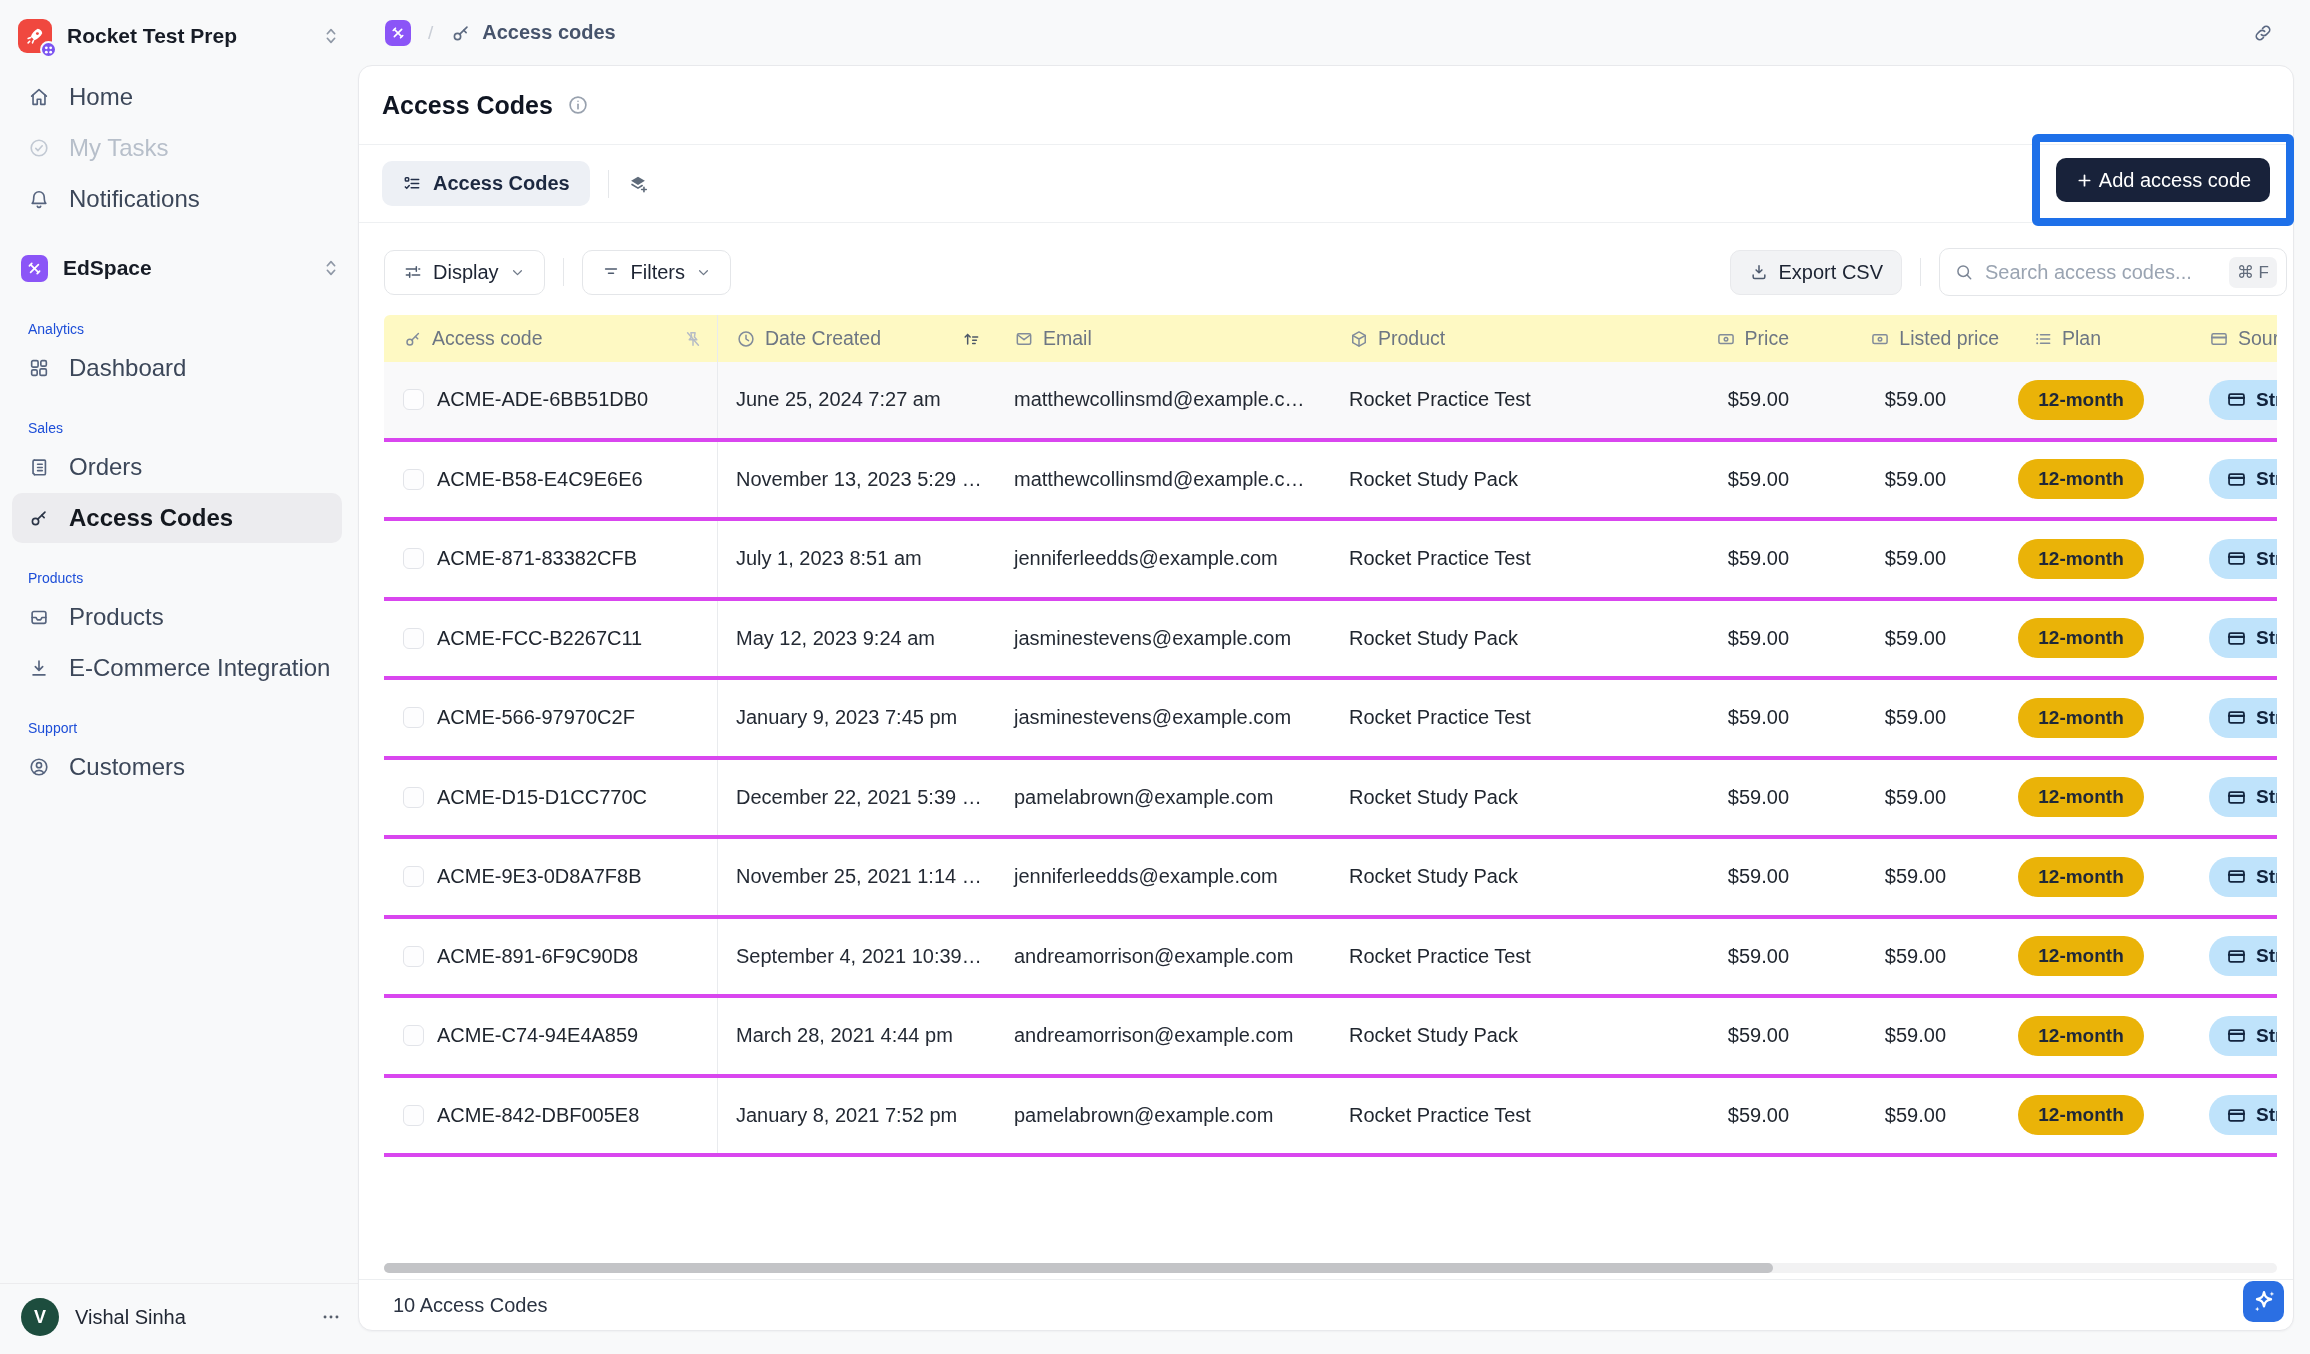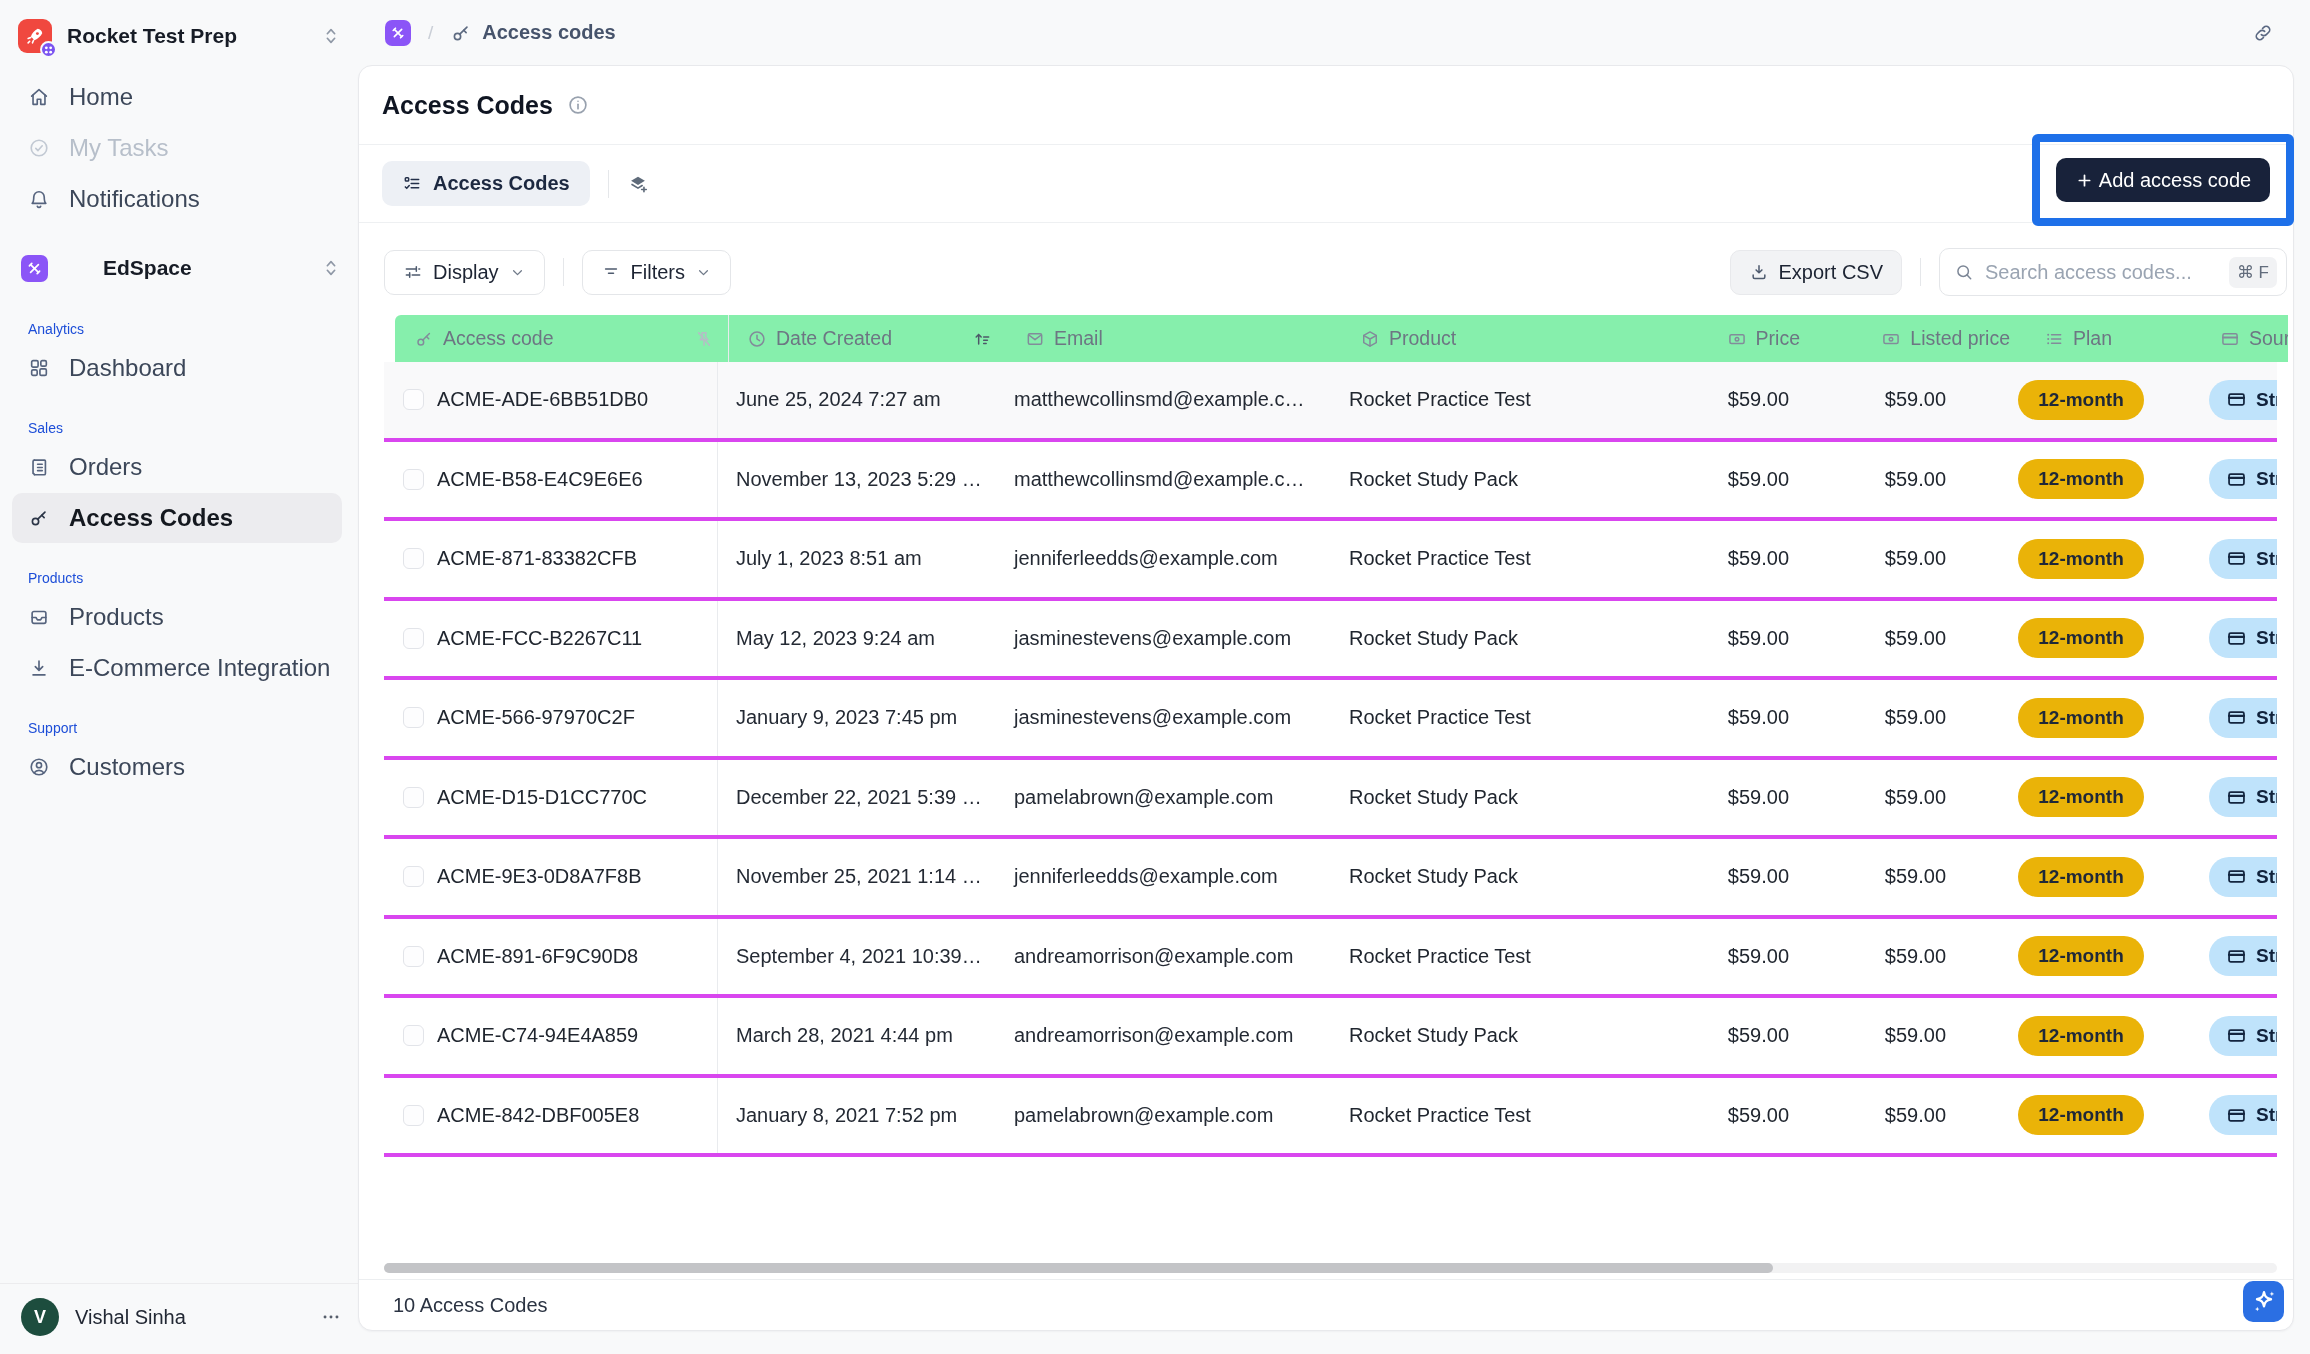--- a/index.html
+++ b/index.html
@@ -16,21 +16,21 @@
   .ws-badge { position:absolute; right:-5px; bottom:-5px; width:17px; height:17px; border-radius:50%; background:#7a53f1; border:2px solid #f8f9fa; display:flex; align-items:center; justify-content:center; }
   .ws-title { margin-left:15px; font-size:21px; font-weight:700; color:#171c26; flex:1; }
   .selector { color:#8f98a6; }
   .nav { margin-top:12px; }
   .nav-item { display:flex; align-items:center; height:50px; margin:0 16px 1px 12px; padding-left:16px; border-radius:10px; font-size:24px; font-weight:500; color:#3c4759; cursor:pointer; }
   .nav-item .ic { color:#56647e; margin-right:19px; }
   .nav-item.disabled { color:#b7bfca; }
   .nav-item.disabled .ic { color:#c2c9d3; }
   .nav-item.active { background:#ececef; color:#14181f; font-weight:700; }
   .nav-item.active .ic { color:#2b3547; }
-  .space-row { display:flex; align-items:center; height:52px; margin:18px 16px 0 12px; padding-left:9px; border-radius:10px; cursor:pointer;gap:40px; }
+  .space-row { display:flex; align-items:center; height:52px; margin:18px 16px 0 12px; padding-left:9px; border-radius:10px; cursor:pointer; }
   .space-icon { width:27px; height:27px; border-radius:7px; background:#8b55f7; display:flex; align-items:center; justify-content:center; }
   .space-icon svg { width:17px; height:17px; }
   .space-title { margin-left:15px; font-size:21px; font-weight:700; color:#171c26; flex:1; }
   .section-label { margin:27px 0 6px 28px; font-size:14px; font-weight:500; color:#1d4ed8; }
   .side-footer { position:absolute; left:0; bottom:0; width:358px; border-top:1px solid #ececee; padding:14px 16px 18px 21px; display:flex; align-items:center; }
   .avatar { width:38px; height:38px; border-radius:50%; background:#1d4d3e; color:#fff; font-size:18px; font-weight:700; display:flex; align-items:center; justify-content:center; }
   .user-name { margin-left:16px; font-size:20px; font-weight:500; color:#222834; flex:1; }
   .dots { color:#565e6b; cursor:pointer; }
 
   
@@ -61,21 +61,21 @@
   .btn.gray { background:#f2f3f5; border-color:#e8e9ec;justify-content:flex-end; }
   .tool-spacer { flex:1; }
   .search-box { display:flex; align-items:center; height:48px; width:348px; background:#fff; border:1px solid #e4e6e9; border-radius:10px; padding:0 9px 0 14px; }
   .search-box .ic { width:20px; height:20px; color:#7c8696; flex:0 0 auto; }
   .search-input { border:none; outline:none; flex:1; min-width:0; margin-left:11px; font-size:20px; font-family:"Liberation Sans",sans-serif; color:#2a3142; background:transparent; }
   .search-input::placeholder { color:#9aa4b2; }
   .kbd { background:#f1f2f4; border-radius:7px; padding:5px 8px; font-size:17px; color:#626c7c; white-space:nowrap; }
 
   
   .tgrid { display:grid; grid-template-columns:334px 278px 335px 370px 100px 200px 160px 300px; align-items:center; }
-  .thead { position:absolute; top:249px; left:36px; width:1893px; height:47px; background:#86efac; overflow:hidden; border-radius:6px 0 0 0; }
+  .thead { position:absolute; top:249px; left:25px; width:1893px; height:47px; background:#fef9c3; overflow:hidden; border-radius:6px 0 0 0; }
   .thead .tgrid { height:47px; }
   .th { display:flex; align-items:center; gap:9px; font-size:19.5px; font-weight:500; color:#6d7683; height:100%; }
   .th .ic { width:20px; height:20px; color:#828c9a; flex:0 0 auto; }
   .th.c1 { padding:0 14px 0 19px; justify-content:space-between; border-right:1px solid #e9ebee; }
   .th.c1 .lead { display:flex; align-items:center; gap:9px; }
   .th.c2 { padding:0 15px 0 18px; justify-content:space-between; }
   .th.c2 .lead { display:flex; align-items:center; gap:9px; }
   .th.c3,.th.c4 { padding-left:18px; }
   .th.c5 { justify-content:flex-end; padding-right:12px; }
   .th.c6 { justify-content:flex-end; padding-right:2px; }

